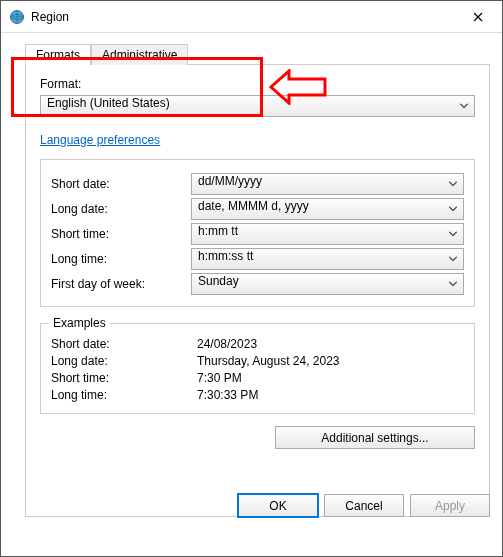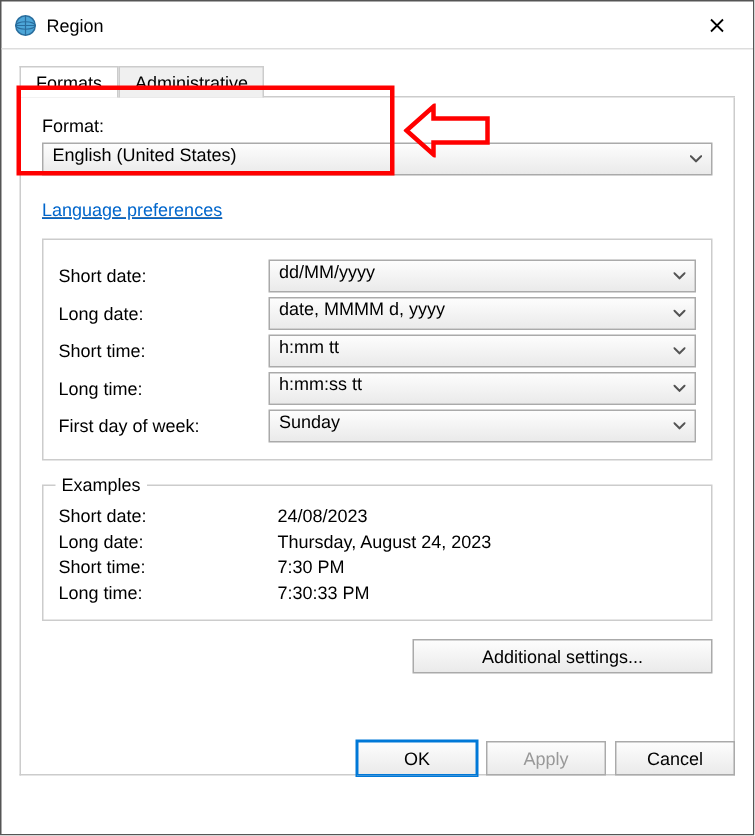--- a/index.html
+++ b/index.html
@@ -2,21 +2,21 @@
 <html><head>
 <meta charset="utf-8">
 <style>
 * { box-sizing: border-box; font-family: "Segoe UI", Tahoma, sans-serif; font-size: 12px; }
 body { margin: 0; background: #fff; }
 .window { width: 503px; height: 557px; border: 1px solid #555; background: #fff; position: relative; }
 .titlebar { height: 32px; display: flex; align-items: center; padding: 0 2px 0 8px; border-bottom: 1px solid #ddd; }
 .titlebar .icon { width: 16px; height: 16px; margin-right: 6px; display: flex; align-items: center; justify-content: center; }
 .titlebar .title { flex: 1; font-size: 12px; }
 .titlebar .close { width: 44px; height: 30px; display: flex; align-items: center; justify-content: center; cursor: pointer; }
-.body { padding: 10px 12px 12px 12px; position: relative; }
+.body { padding: 10px 12px 12px 24px; position: relative; }
 .tabs { display: flex; border-bottom: 1px solid #ccc; margin-bottom: 0; }
 .tab { padding: 3px 10px; border: 1px solid #ccc; border-bottom: none; background: #fff; margin-right: 0; position: relative; cursor: pointer; }
 .tab.active { background: #fff; top: 1px; }
 .tab.inactive { background: #f0f0f0; top: 1px; }
 .tab-content { border: 1px solid #ccc; border-top: none; padding: 12px 14px 14px 14px; min-height: 452px; position: relative; }
 .lbl { display: inline-block; }
 .select { width: 100%; height: 22px; border: 1px solid #aaa; background: linear-gradient(#fdfdfd,#eaeaea); padding: 0 20px 0 6px; position: relative; display: flex; align-items: flex-start; cursor: pointer; }
 .select .chev { position: absolute; right: 6px; top: 50%; transform: translateY(-50%); }
 .link { color: #0066cc; text-decoration: underline; cursor: pointer; }
 .fieldset { border: 1px solid #ccc; padding: 10px 10px 8px 10px; margin-top: 12px; position: relative; }
@@ -167,25 +167,25 @@
         <div class="btn wide">
             <span>Additional settings...</span>
           </div>
       </div>
     </div>
 
     <div class="footer">
       <div class="btn primary">
           <span>OK</span>
         </div>
+      <div class="btn">
+          <span>Cancel</span>
+        </div>
       <div class="btn disabled">
           <span>Apply</span>
-        </div>
-      <div class="btn">
-          <span>Cancel</span>
         </div>
     </div>
 
     <div class="hl-rect" style="left:10px; top:24px; width:252px; height:60px;"></div>
     <svg class="arrow-svg" style="left:268px; top:36px;" width="60" height="36">
       <path d="M56 10 L56 26 L20 26 L20 34 L2 18 L20 2 L20 10 Z" fill="none" stroke="#f00" stroke-width="3" stroke-linejoin="miter"></path>
     </svg>
   </div>
 </div>
 

